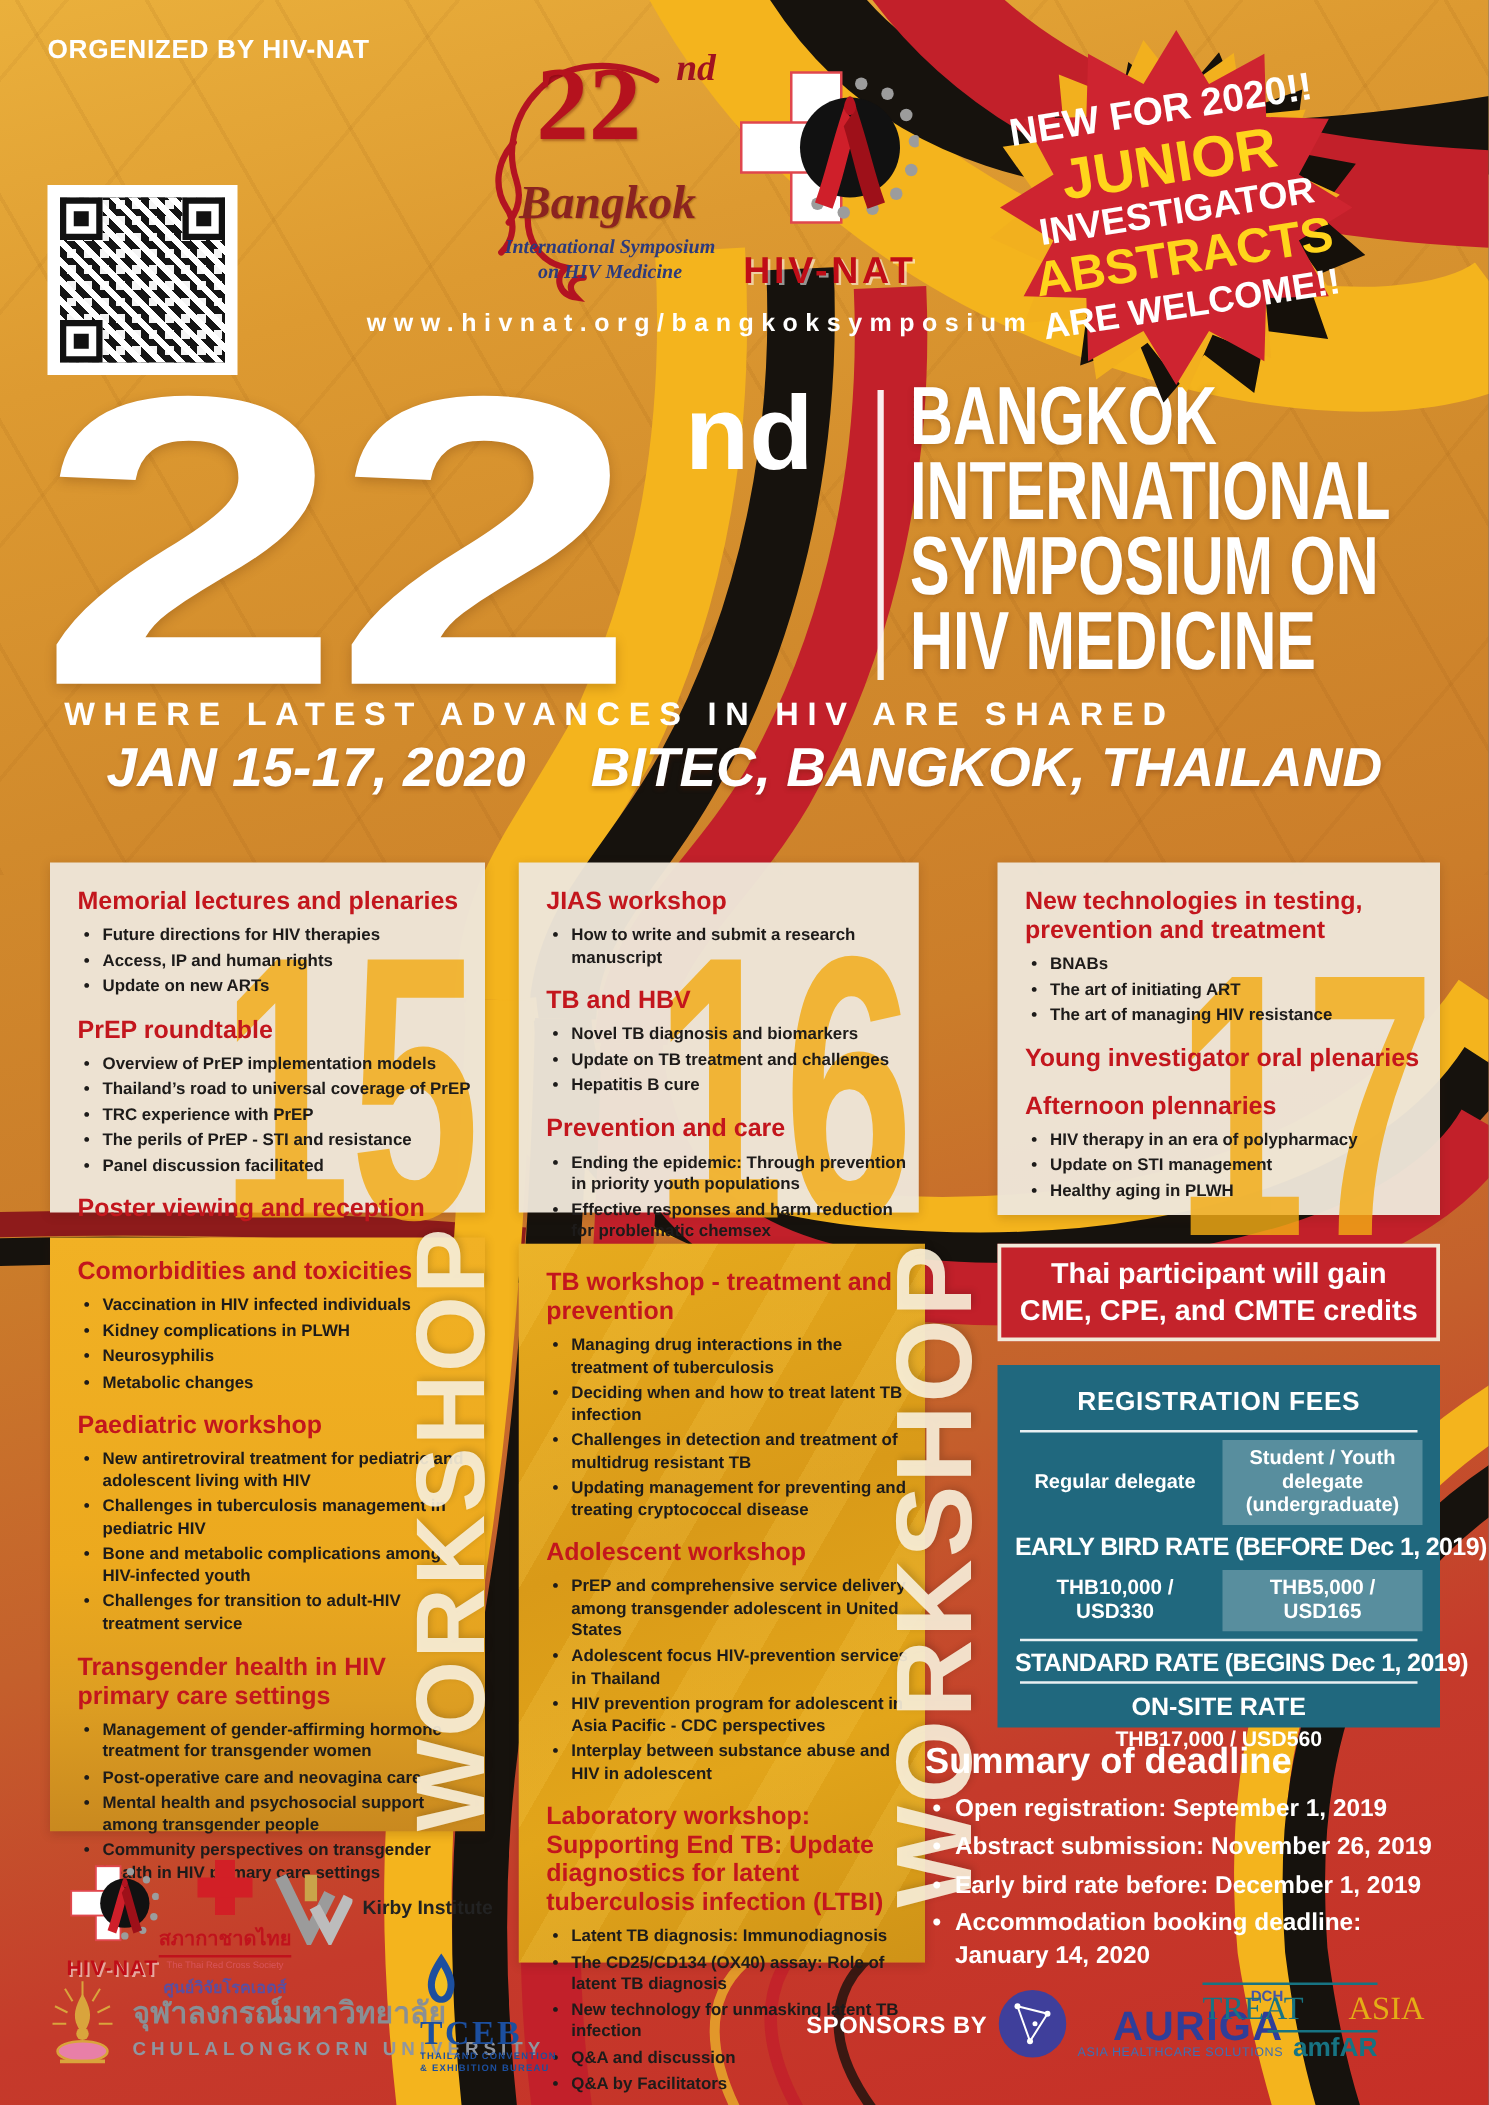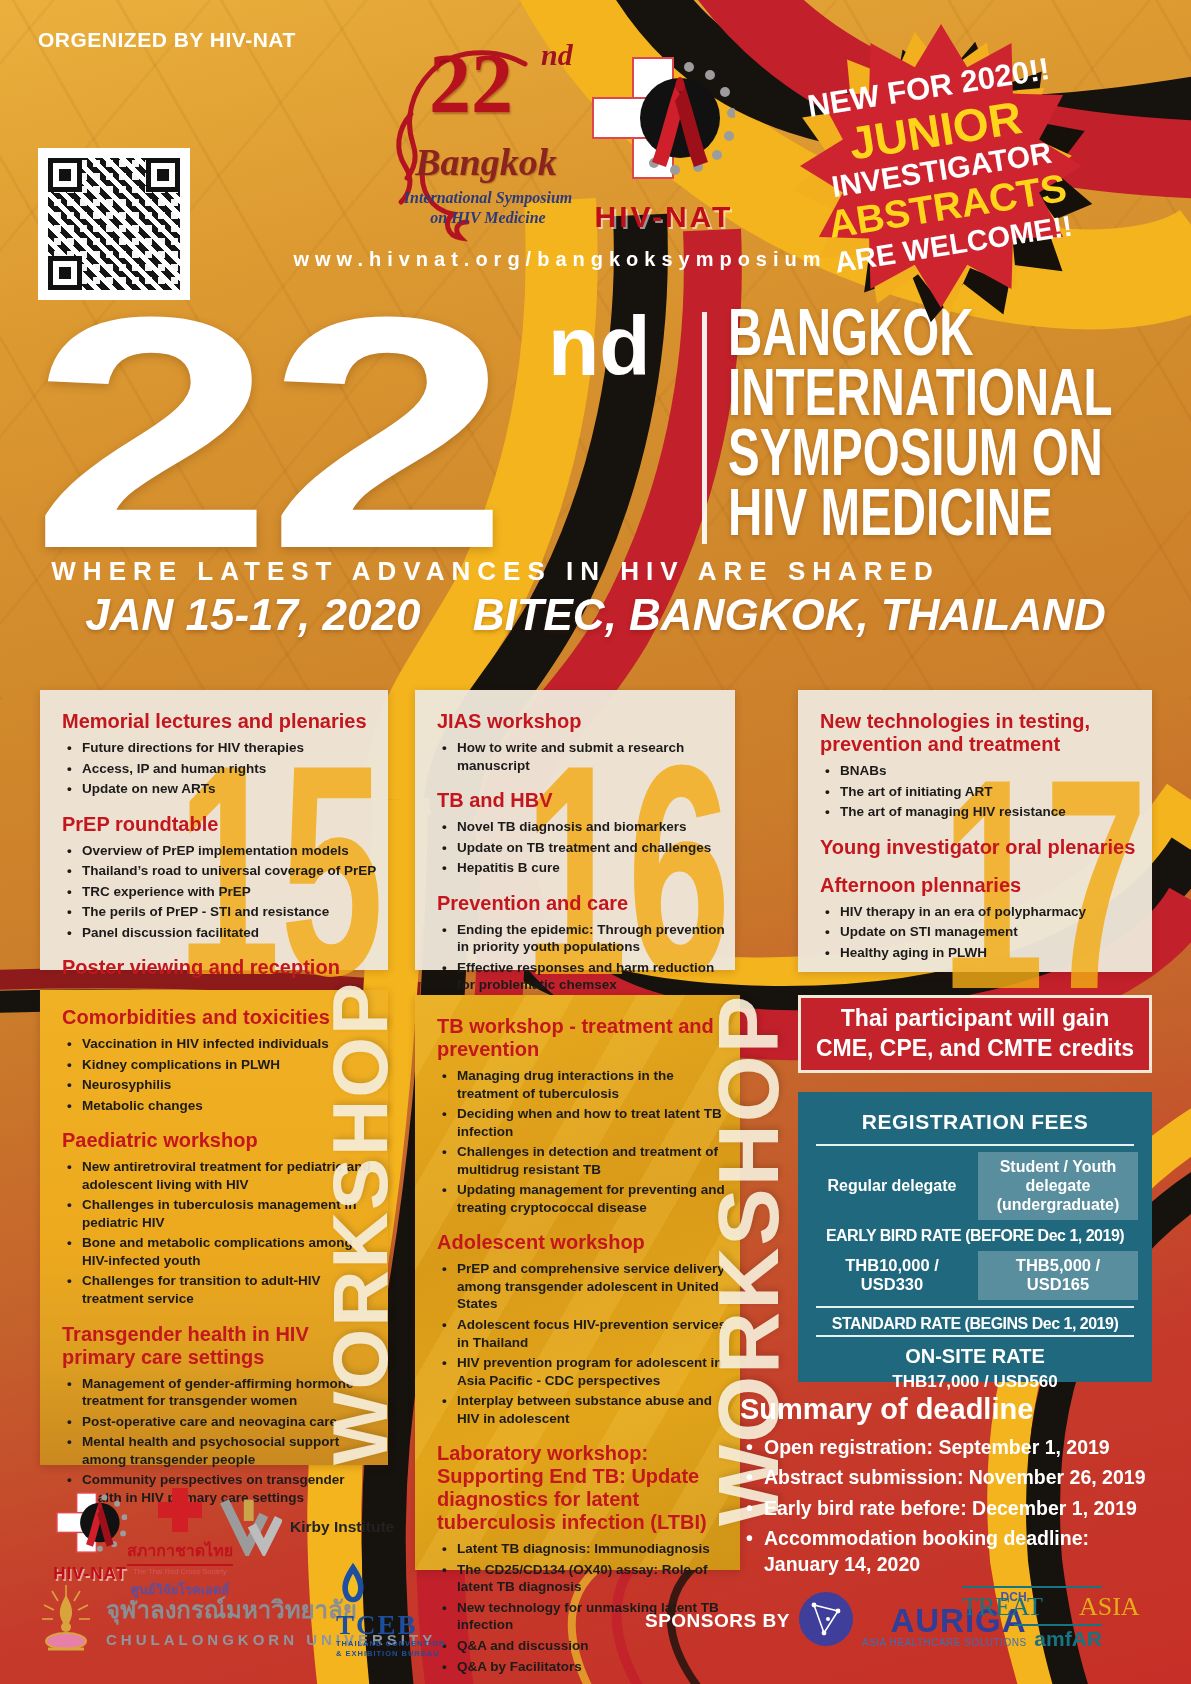--- a/index.html
+++ b/index.html
@@ -83,21 +83,21 @@
   #vl16{left:704px;top:950px;height:620px;width:88px;font-size:86px;line-height:88px;}
 
   
   .credits{position:absolute;left:798px;top:995px;width:354px;height:78px;background:#c4232b;border:3px solid #f2ead9;box-sizing:border-box;z-index:2;display:flex;flex-direction:column;align-items:center;justify-content:center;color:#fff;font-weight:bold;font-size:23px;line-height:1.3;text-align:center;}
   .reg{position:absolute;left:798px;top:1092px;width:354px;height:290px;background:#20687e;z-index:2;box-sizing:border-box;padding:12px 14px;color:#fff;}
   .reg-title{text-align:center;font-weight:bold;font-size:21px;letter-spacing:.5px;margin:6px 0 10px;}
   .reg-hr{height:2px;background:rgba(255,255,255,.9);margin:0 4px;}
   .reg-row{display:grid;grid-template-columns:1fr 1fr;column-gap:6px;align-items:stretch;margin:6px 0;}
   .reg-cell{display:flex;align-items:center;justify-content:center;text-align:center;font-weight:bold;font-size:16px;line-height:1.2;padding:5px 6px;}
   .reg-cell.hl{background:rgba(255,255,255,.25);}
-  .rate-label{text-align:center;font-weight:bold;font-size:16px;letter-spacing:-.5px;margin:7px 0 2px;white-space:nowrap;}
+  .rate-label{text-align:center;font-weight:bold;font-size:20px;letter-spacing:-.5px;margin:7px 0 2px;white-space:nowrap;}
   .val{font-size:16.5px;}
   .onsite{text-align:center;font-weight:bold;font-size:20px;margin-top:8px;}
   .onsite-val{text-align:center;font-weight:bold;font-size:17px;margin-top:4px;}
 
   .summary{position:absolute;left:740px;top:1393px;width:420px;z-index:2;color:#fff;}
   .summary-h{font-weight:bold;font-size:29px;margin-bottom:8px;}
   .sb{position:relative;padding-left:24px;font-weight:bold;font-size:19.5px;line-height:1.35;margin-bottom:4px;}
   .sb::before{content:"•";position:absolute;left:6px;top:0;}
 
   

